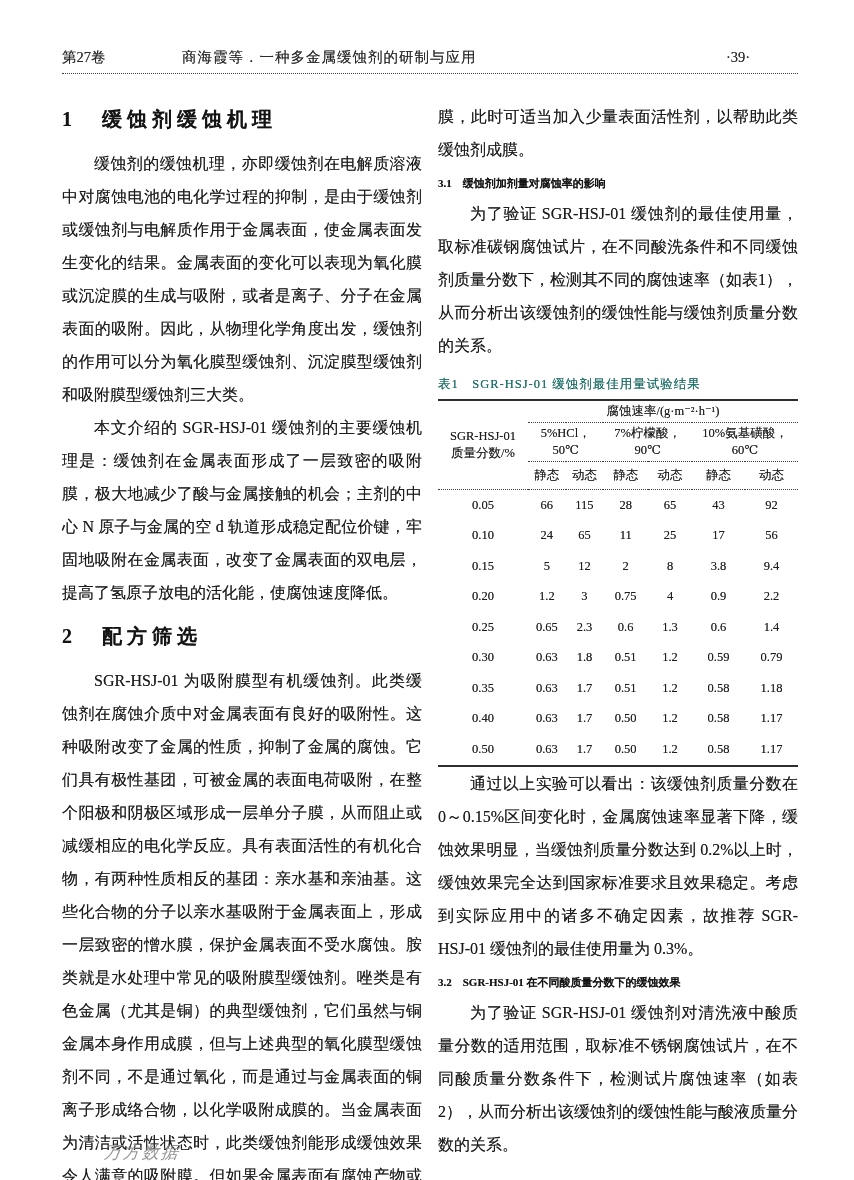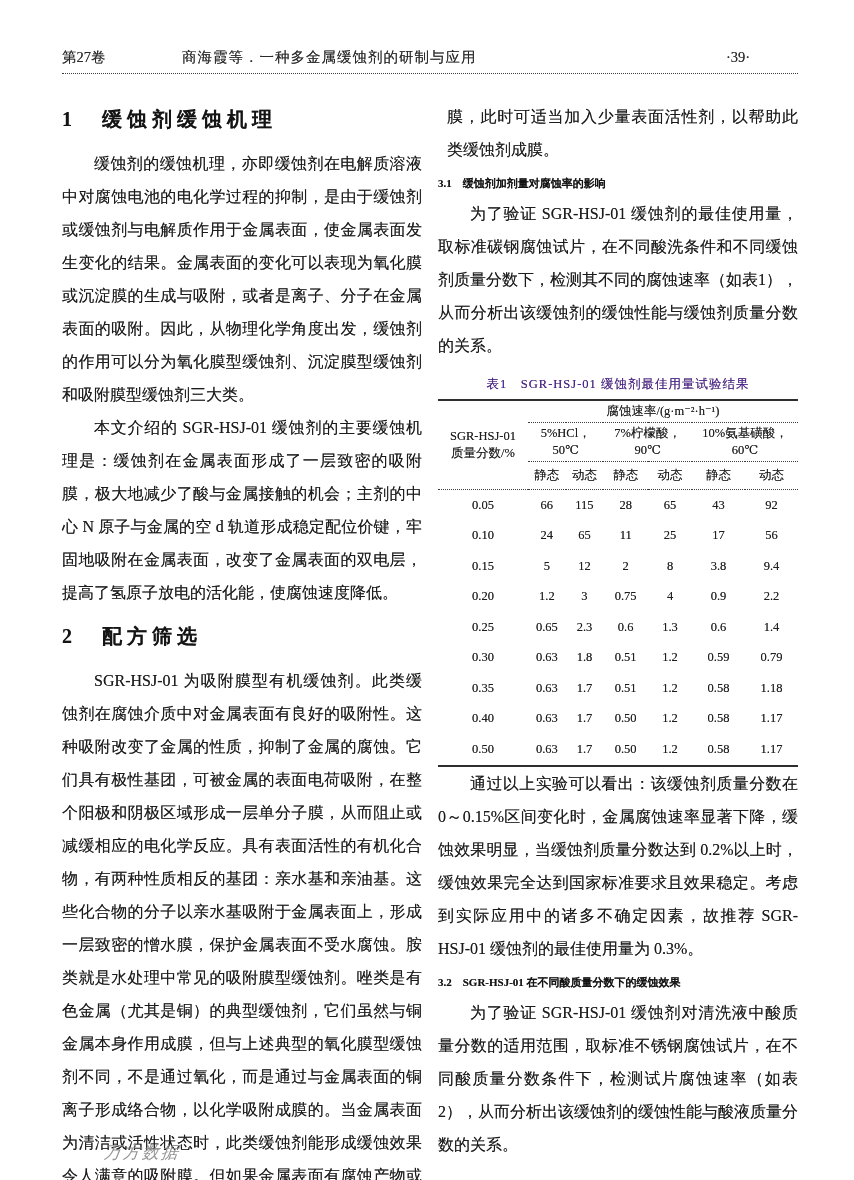--- a/index.html
+++ b/index.html
@@ -41,29 +41,29 @@
   .sub-heading {
     font-size:11px; font-weight:bold;
     margin:10px 0 6px 0;
     color:#141414;
   }
   p.body-text {
     font-size:16px; line-height:33px;
     text-align:justify; text-indent:2em;
     margin:0;
   }
-  p.body-text.noindent { text-indent:0;margin-left:9px; }
+  p.body-text.noindent { text-indent:0; }
 
   
   .table-caption {
-    text-align:center;
+    text-align:left;
     font-size:12.5px;
     letter-spacing:1px;
     margin:14px 0 6px 0;
-    color:#4c1d95;
+    color:#0f766e;
   }
   table.data-table {
     width:100%;
     border-collapse:collapse;
     font-size:12.5px;
     color:#1d1d1d;
     border-top:2px solid #2e2e2e;
     border-bottom:2px solid #2e2e2e;
   }
   table.data-table th { font-weight:normal; }

